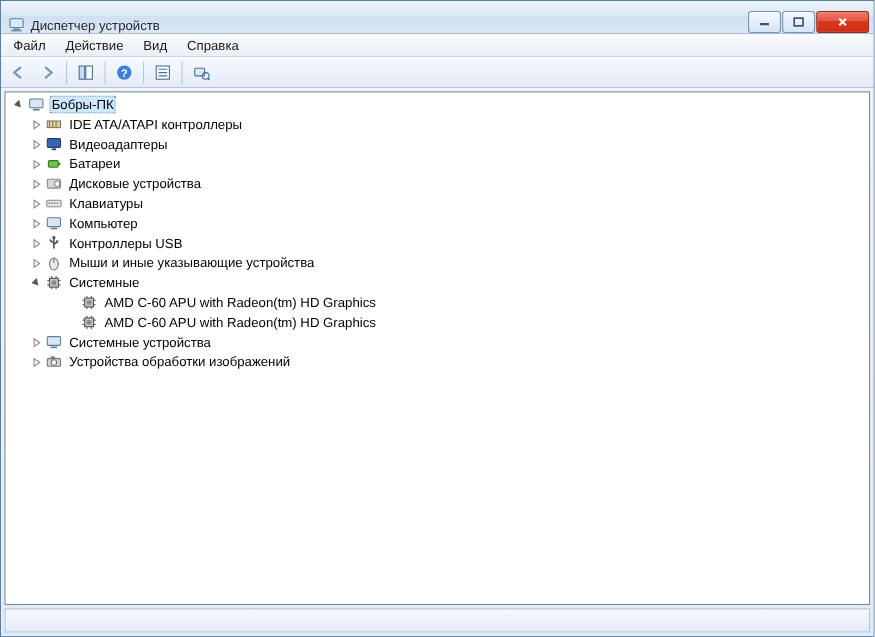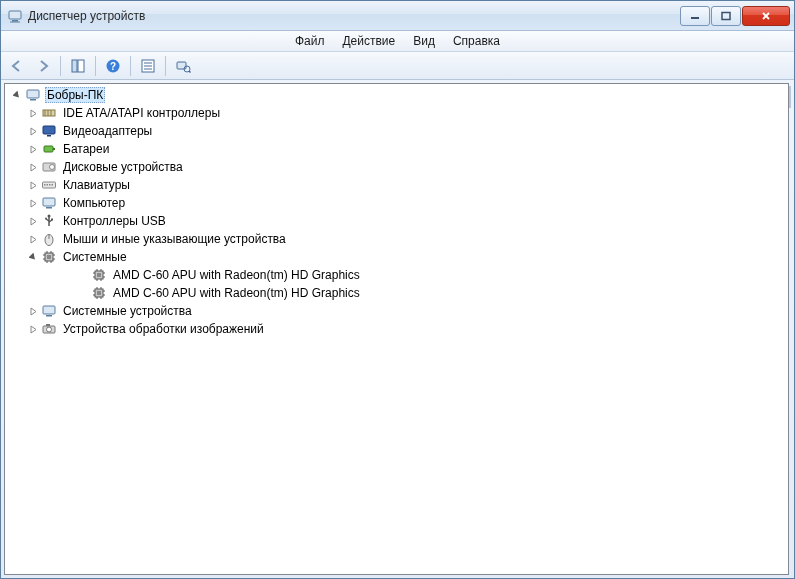--- a/index.html
+++ b/index.html
@@ -18,21 +18,21 @@
     display: flex;
     flex-direction: column;
     position: relative;
   }
   
   .titlebar {
     height: 30px;
     background: linear-gradient(to bottom, #eef4fb 0%, #dce8f6 45%, #cfe0f2 46%, #d9e7f6 100%);
     border-bottom: 1px solid #a9bdd6;
     display: flex;
-    align-items: center;
+    align-items: flex-end;
     padding: 0 4px 0 6px;
   }
   .titlebar .app-icon {
     width: 16px; height: 16px;
     margin-right: 5px;
     display: flex; align-items: center; justify-content: center;
   }
   .titlebar .title {
     flex: 1;
     color: #2a2a2a;
@@ -61,21 +61,20 @@
   .win-btn svg { width: 12px; height: 10px; }
 
   
   .menubar {
     height: 21px;
     background: linear-gradient(to bottom, #fafcfe, #e9eff7);
     display: flex;
     align-items: center;
     padding: 0 2px;
     border-bottom: 1px solid #c9d6e6;
-    justify-content: center;
   }
   .menu-item {
     padding: 2px 9px;
     color: #1a1a1a;
     cursor: default;
   }
 
   
   .toolbar {
     height: 28px;
@@ -98,21 +97,21 @@
     margin: 0 3px;
   }
   .tool-btn svg { width: 16px; height: 16px; }
 
   
   .content-wrapper {
     flex: 1;
     padding: 3px;
     background: linear-gradient(to bottom, #eef4fb, #e2ebf6);
     display: flex;
-    flex-direction: row;
+    flex-direction: column;
     text-align: right;
   }
   .tree-pane {
     flex: 1;
     background: #fff;
     border: 1px solid #828790;
     padding: 2px 0;
     overflow: auto;
   }
   .status-pane {
@@ -149,21 +148,21 @@
   .node-label {
     padding: 1px 2px;
   }
   .node-label.selected {
     background: #cde8ff;
     border: 1px dotted #7da2ce;
     padding: 0 1px;
   }
   .indent-0 { padding-left: 4px; }
   .indent-1 { padding-left: 20px; }
-  .indent-2 { padding-left: 52px; margin-left: 18px; }
+  .indent-2 { padding-left: 52px; }
 
   
   .ic { width:16px; height:16px; }
 </style>
 </head>
 <body>
 
 <div class="window">
 
   <div class="titlebar">

